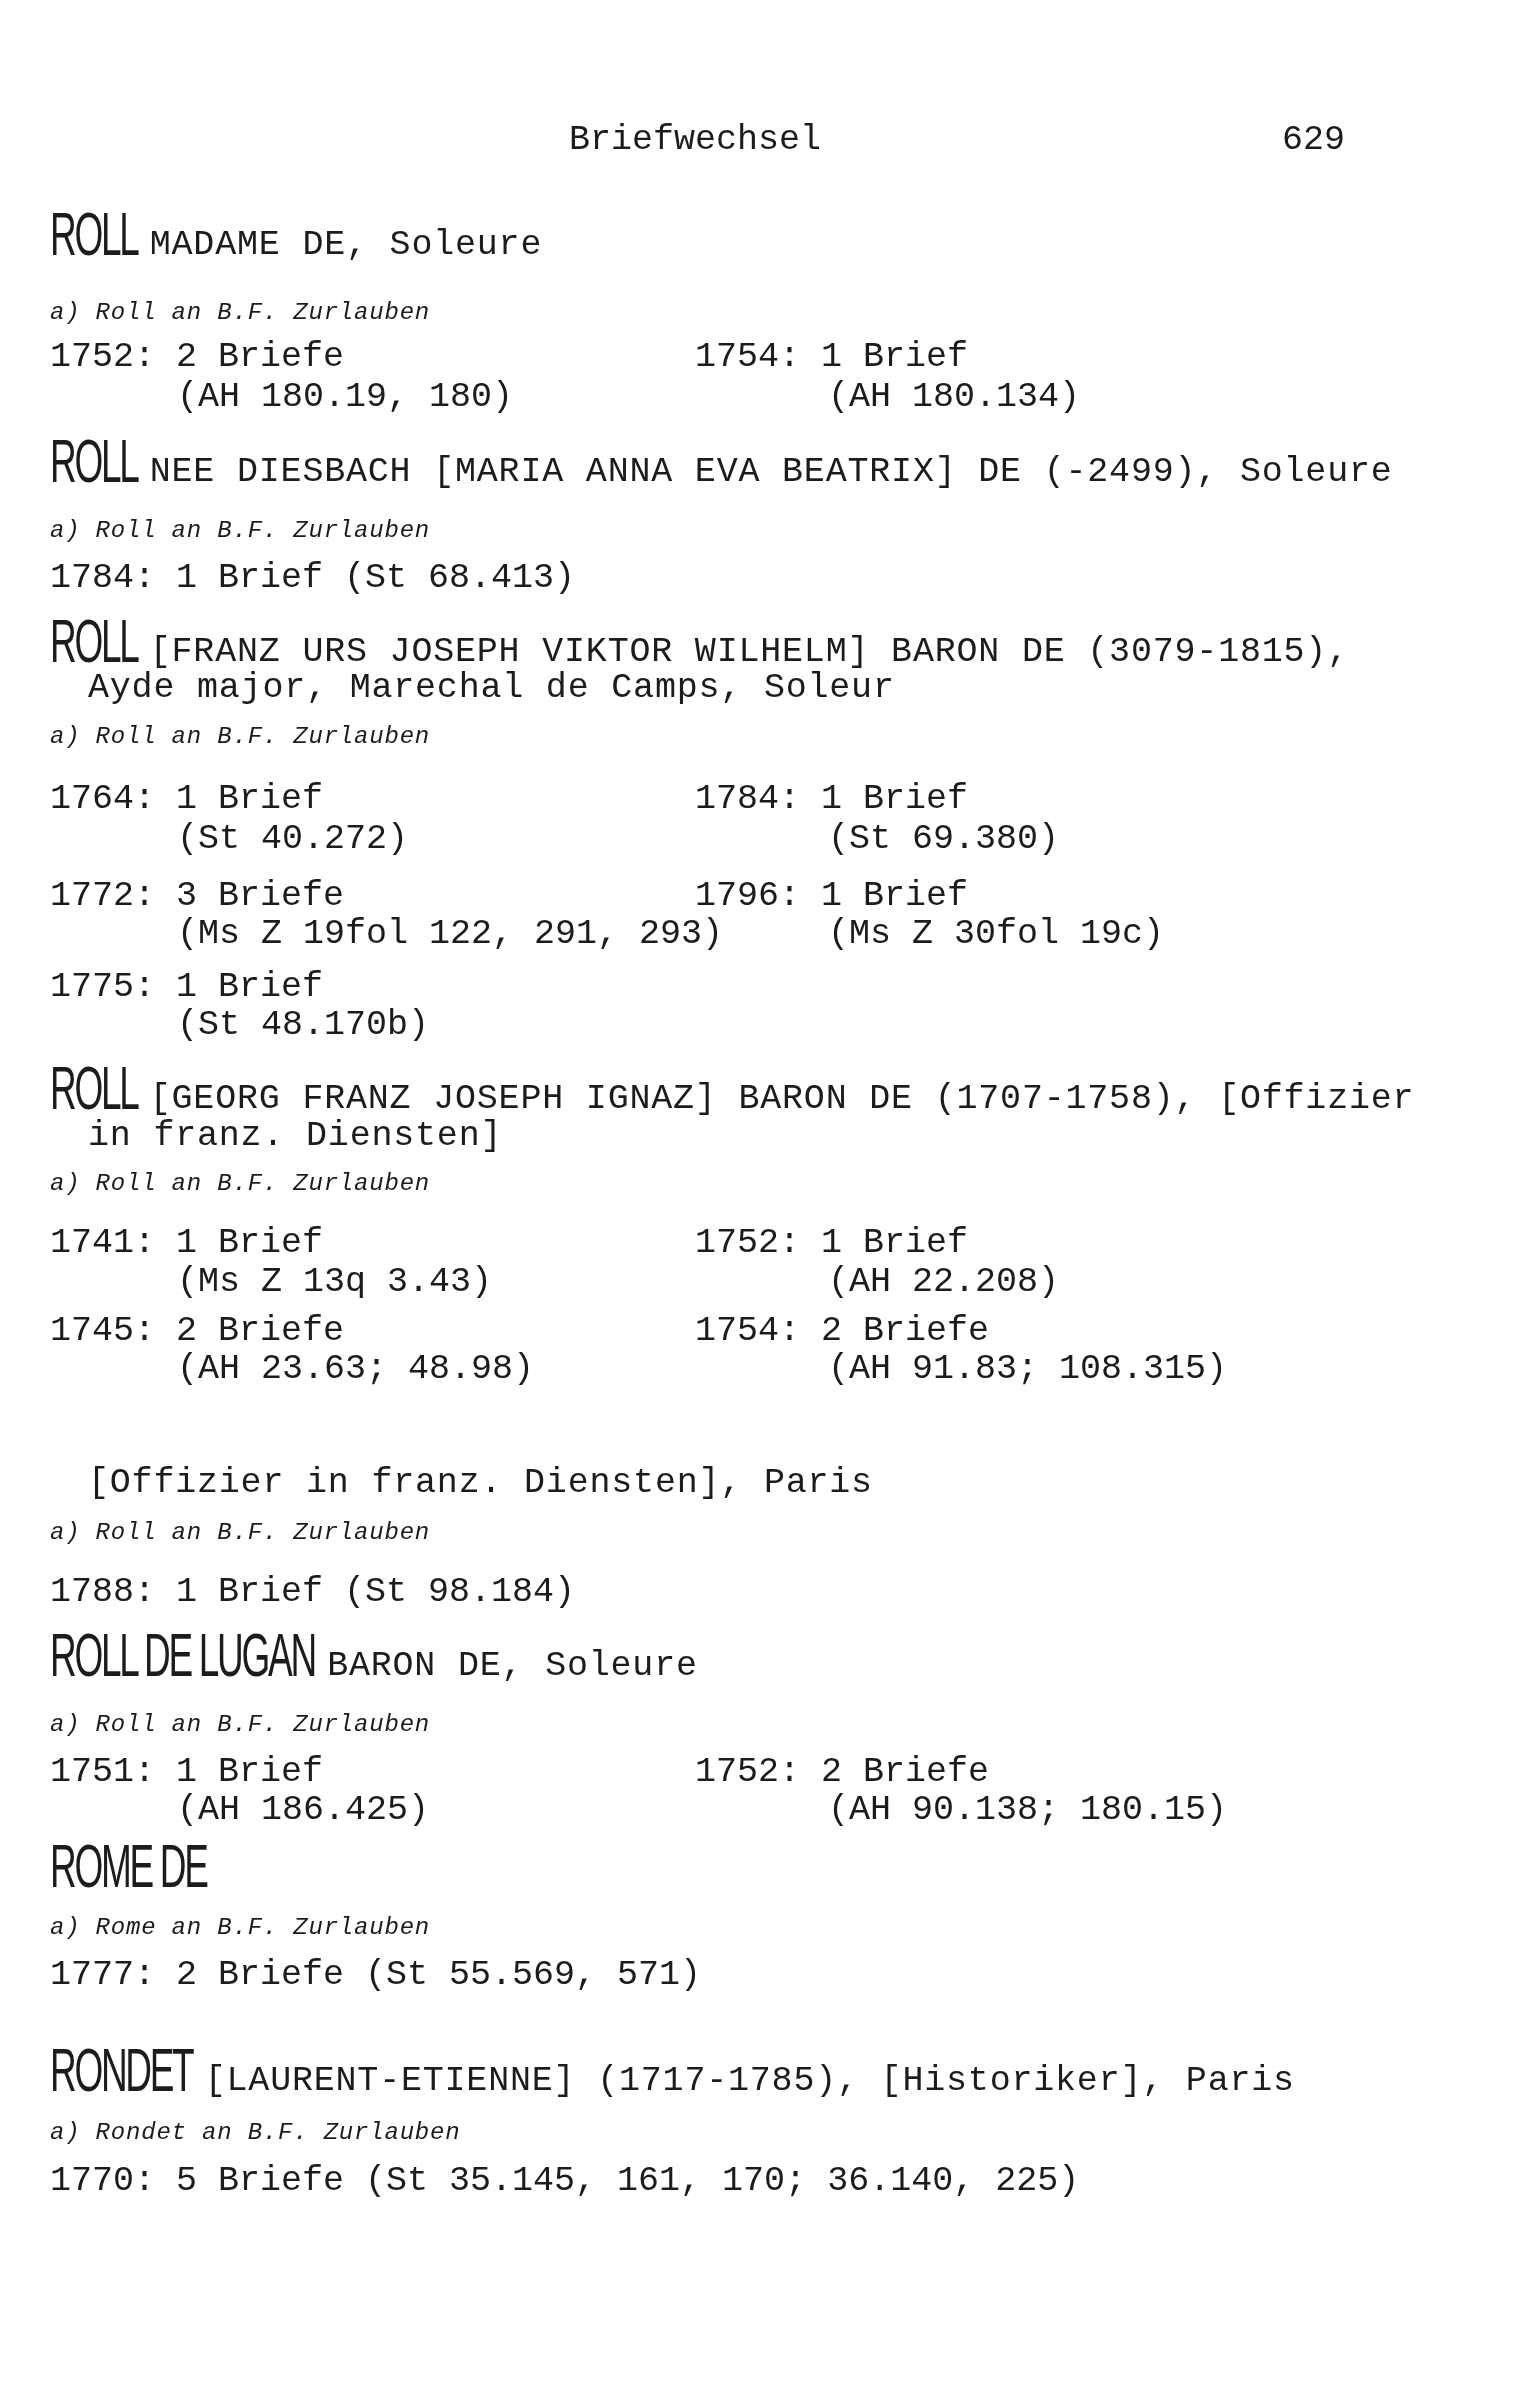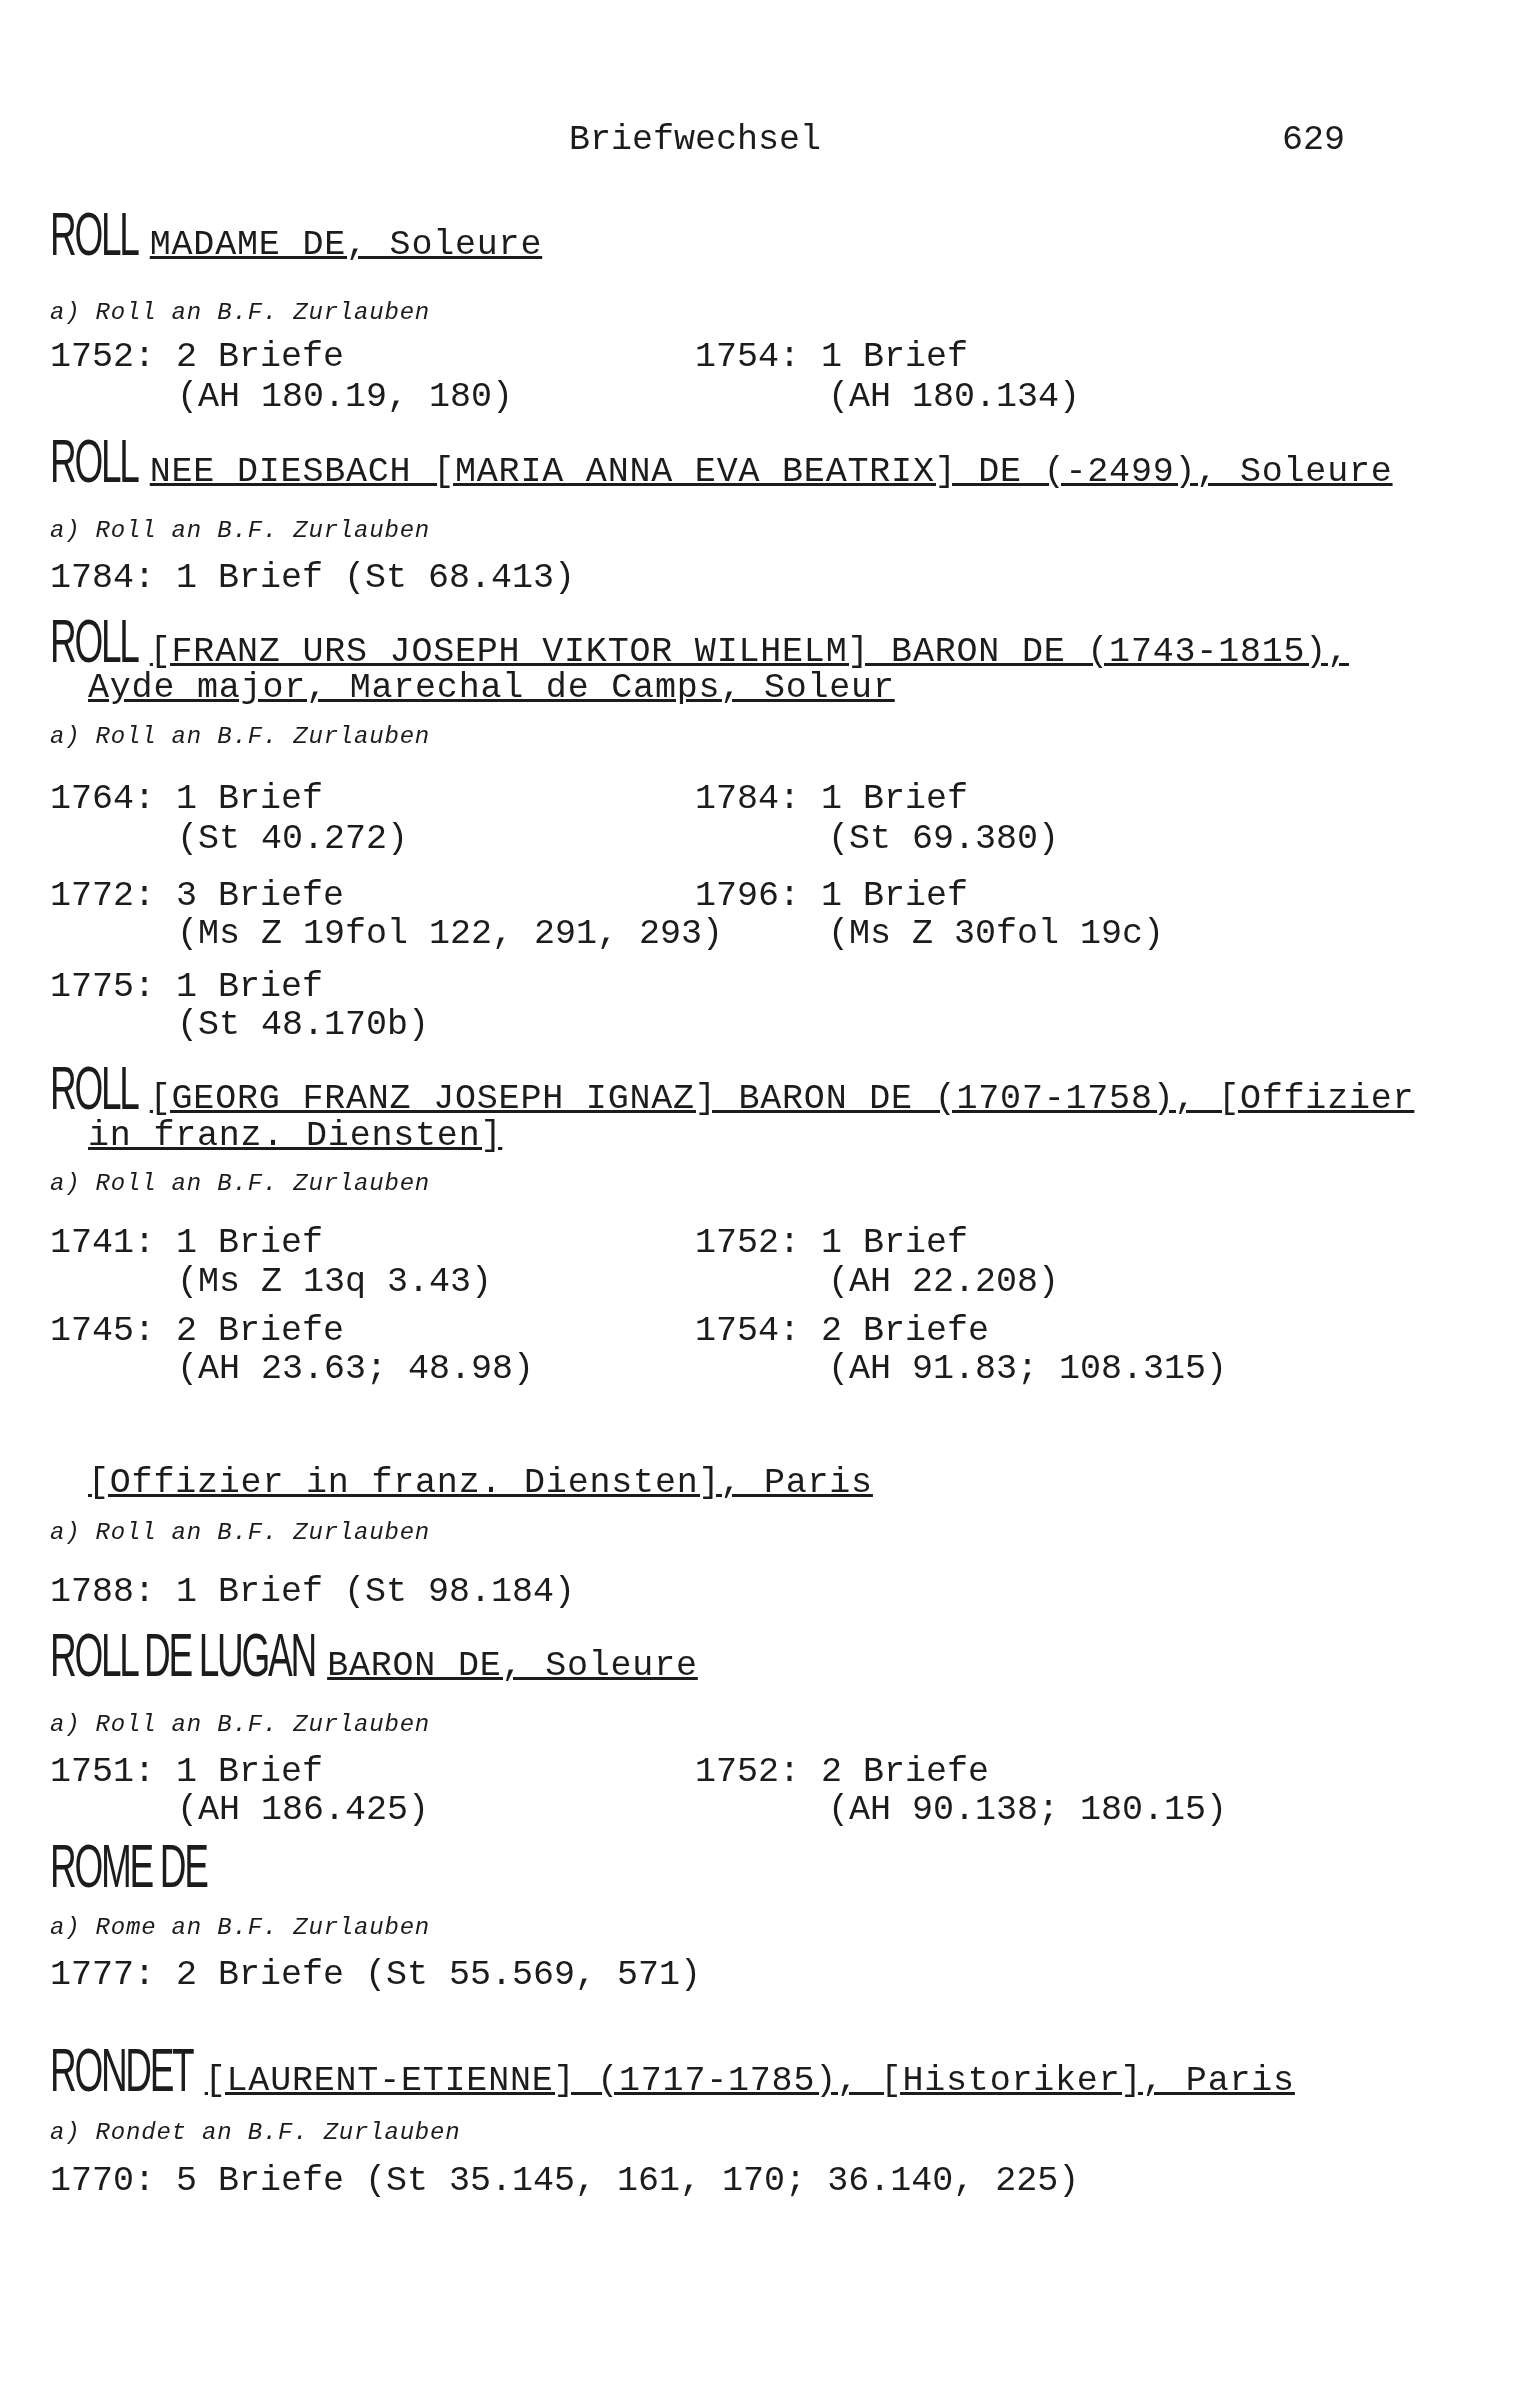--- a/index.html
+++ b/index.html
@@ -12,21 +12,21 @@
     font-family: "Liberation Mono", monospace;
     font-size: 35px;
     overflow: hidden;
   }
   .line {
     position: absolute;
     white-space: pre;
     line-height: 1;
   }
   .header-line { font-size: 35px; }
-  .heading { font-size: 35px; letter-spacing: 0.8px; text-decoration: underline; }
+  .heading { font-size: 35px; letter-spacing: 0.8px; }
   .surname {
     display: inline-block;
     font-family: "Liberation Sans", sans-serif;
     font-size: 37px;
     letter-spacing: -2.3px;
     transform: scaleY(1.65);
     transform-origin: 0 29px;
     font-weight: 500;
   }
   .rest { margin-left: 12.3px; }
@@ -49,21 +49,21 @@
   <div class="line sender" style="top:301px;left:50px">a) Roll an B.F. Zurlauben</div>
   <div class="line" style="top:340px;left:50px">1752: 2 Briefe</div>
   <div class="line" style="top:380px;left:177px">(AH 180.19, 180)</div>
   <div class="line" style="top:340px;left:695px">1754: 1 Brief</div>
   <div class="line" style="top:380px;left:828px">(AH 180.134)</div>
 
   <div class="line heading" style="top:450px;left:50px"><span class="surname">ROLL</span><span class="rest">NEE DIESBACH [MARIA ANNA EVA BEATRIX] DE (-2499), Soleure</span></div>
   <div class="line sender" style="top:519px;left:50px">a) Roll an B.F. Zurlauben</div>
   <div class="line" style="top:561px;left:50px">1784: 1 Brief (St 68.413)</div>
 
-  <div class="line heading" style="top:630px;left:50px"><span class="surname">ROLL</span><span class="rest">[FRANZ URS JOSEPH VIKTOR WILHELM] BARON DE (1743-1815),</span></div>
+  <div class="line heading" style="top:630px;left:50px"><span class="surname">ROLL</span><span class="rest">[FRANZ URS JOSEPH VIKTOR WILHELM] BARON DE (3079-1815),</span></div>
   <div class="line heading" style="top:671px;left:88px">Ayde major, Marechal de Camps, Soleur</div>
   <div class="line sender" style="top:725px;left:50px">a) Roll an B.F. Zurlauben</div>
   <div class="line" style="top:782px;left:50px">1764: 1 Brief</div>
   <div class="line" style="top:822px;left:177px">(St 40.272)</div>
   <div class="line" style="top:782px;left:695px">1784: 1 Brief</div>
   <div class="line" style="top:822px;left:828px">(St 69.380)</div>
   <div class="line" style="top:879px;left:50px">1772: 3 Briefe</div>
   <div class="line" style="top:917px;left:177px">(Ms Z 19fol 122, 291, 293)</div>
   <div class="line" style="top:879px;left:695px">1796: 1 Brief</div>
   <div class="line" style="top:917px;left:828px">(Ms Z 30fol 19c)</div>

